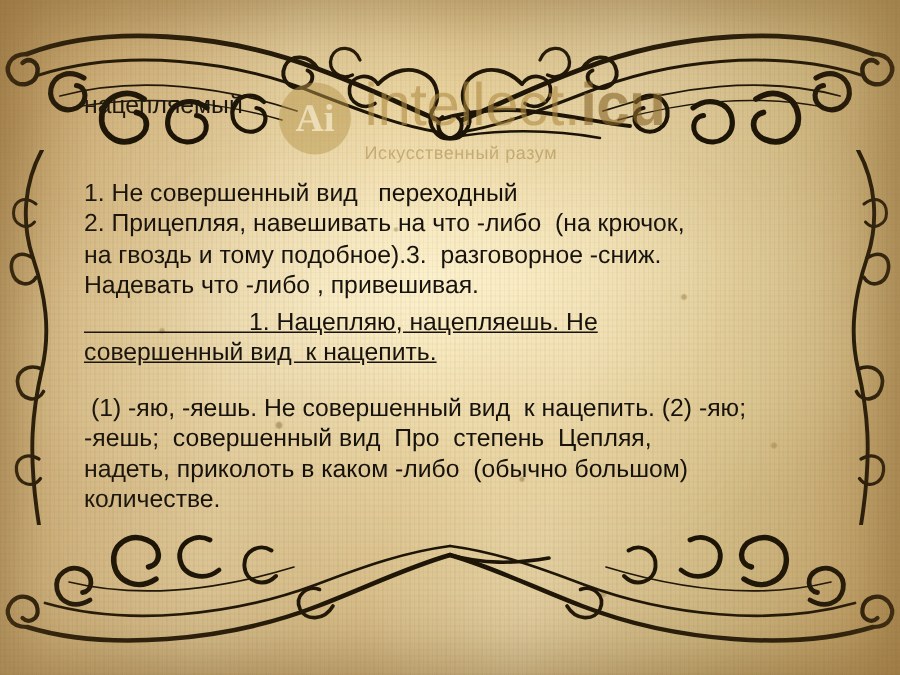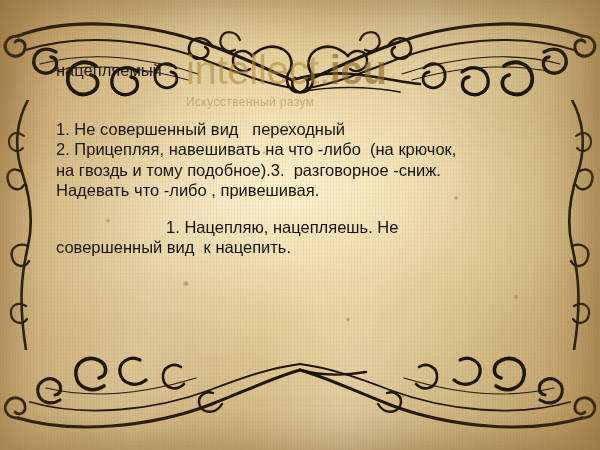--- a/index.html
+++ b/index.html
@@ -72,21 +72,21 @@
   #wm-text{display:flex;flex-direction:column;line-height:1;}
   #wm-title{font-size:40px;color:rgba(176,140,66,.95);letter-spacing:-.3px;}
   #wm-title b{color:rgba(138,104,44,.98);font-weight:bold;}
   #wm-sub{font-size:12px;color:rgba(168,136,74,.9);margin-top:6px;letter-spacing:.4px;}
 
   
   #content{position:absolute;left:56px;top:60px;width:502px;color:#17130c;}
   #headword{font-size:16.5px;line-height:1.25;margin:0 0 38px 0;}
   .para{font-size:16.5px;line-height:20.5px;margin:0;white-space:pre-wrap;}
   #p-senses{margin-bottom:0px;}
-  #p-conj{margin-top:16px;}
+  #p-conj{margin-top:4px;text-decoration:underline;}
   #p-forms{margin-top:16px;}
 </style>
 </head>
 <body>
 
 <div id="card">
 
   <div class="grain g1"></div>
   <div class="grain g2"></div>
   <div class="grain g3"></div>
@@ -180,30 +180,35 @@
         <path d="M24,0 C12,22 10,48 18,72 C26,96 30,120 24,146 C18,172 14,200 22,250" stroke-width="2.6"></path>
         <path d="M18,72 C8,66 2,72 4,81 C6,90 16,92 20,85" stroke-width="2.4"></path>
         <path d="M24,146 C14,142 6,148 8,157 C10,167 21,169 25,161" stroke-width="2.4"></path>
         <path d="M20,36 C12,30 5,34 5,42 C5,50 14,54 19,48" stroke-width="2"></path>
         <path d="M22,206 C13,201 6,206 7,214 C8,223 18,226 23,219" stroke-width="2.2"></path>
       </g>
     </svg>
   </div>
 
   <div id="watermark">
+    <div id="wm-badge">Ai</div>
     <div id="wm-text">
       <div id="wm-title"><span>intellect.</span><b>icu</b></div>
       <div id="wm-sub">Искусственный  разум</div>
     </div>
   </div>
 
   <div id="content">
     <div id="headword">нацепляемый</div>
     <div class="para" id="p-senses">1. Не совершенный вид   переходный
 2. Прицепляя, навешивать на что -либо  (на крючок,
 на гвоздь и тому подобное).3.  разговорное -сниж.
 Надевать что -либо , привешивая.</div>
     <div class="para" id="p-conj">                        1. Нацепляю, нацепляешь. Не
 совершенный вид  к нацепить.</div>
+    <div class="para" id="p-forms"> (1) -яю, -яешь. Не совершенный вид  к нацепить. (2) -яю;
+-яешь;  совершенный вид  Про  степень  Цепляя,
+надеть, приколоть в каком -либо  (обычно большом)
+количестве.</div>
   </div>
 
   <div class="vign"></div>
 </div>
 
 </body></html>

